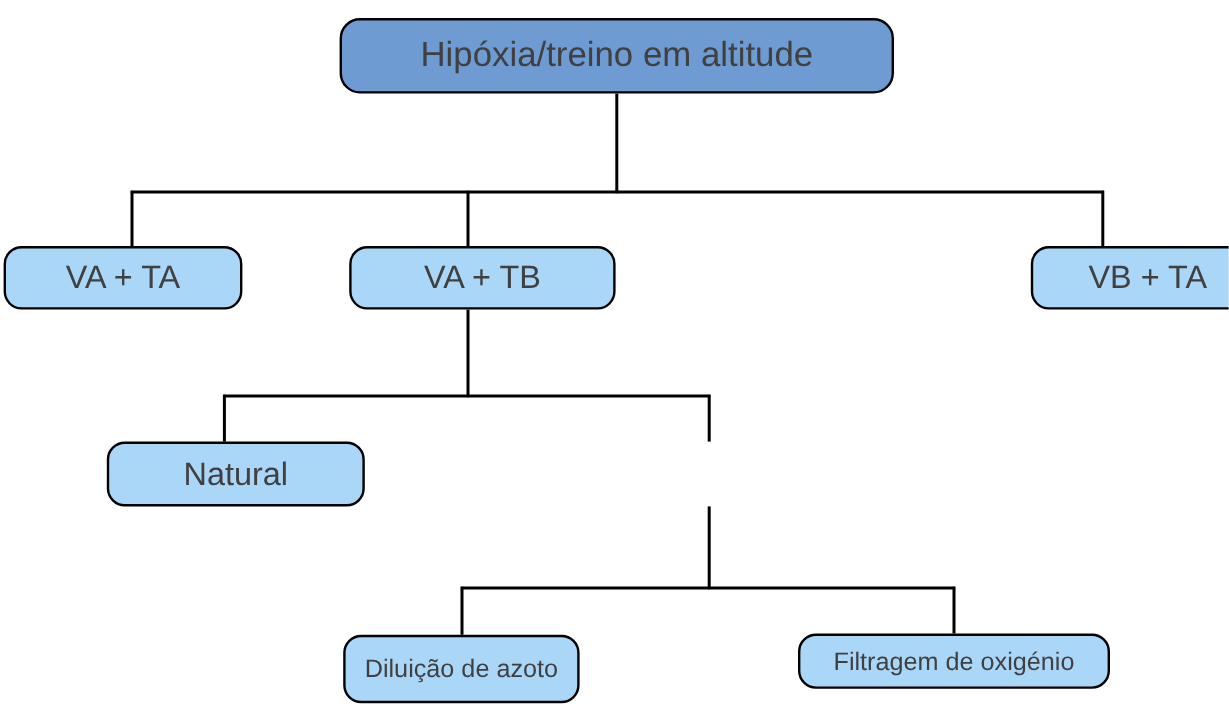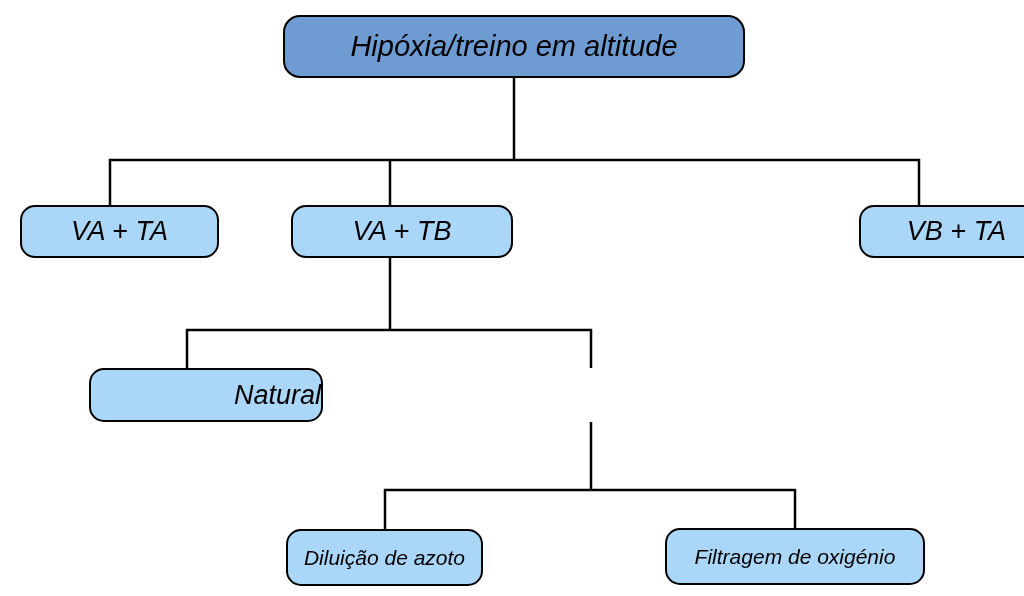--- a/index.html
+++ b/index.html
@@ -24,40 +24,39 @@
   }
   .node {
     position: absolute;
     box-sizing: border-box;
     display: flex;
     align-items: center;
     justify-content: center;
     background: #AAD6F8;
     border: 2.5px solid #000000;
     border-radius: 15px;
-    color: #000000;
+    color: #404040;
     font-size: 27px;
     text-align: center;
     white-space: nowrap;
     line-height: 1;
-    font-style: italic;
   }
   .node-root {
     left: 283px; top: 15px; width: 462px; height: 63px;
     background: #6E9BD2;
     border-radius: 17px;
     font-size: 29px;
   }
-  .node-va-ta   { left: 20px;  top: 205px; width: 199px; height: 53px; }
+  .node-va-ta   { left: 3px;  top: 205px; width: 199px; height: 53px; }
   .node-va-tb   { left: 291px; top: 205px; width: 222px; height: 53px; }
   .node-vb-ta   { left: 822px; top: 205px; width: 195px; height: 53px; margin-left: 37px; }
-  .node-natural { left: 89px;  top: 368px; width: 234px; height: 54px; justify-content: flex-end; }
+  .node-natural { left: 89px;  top: 368px; width: 215px; height: 54px; }
   .node-simulada{ left: 494px; top: 368px; width: 194px; height: 54px; }
   .node-diluicao { left: 286px; top: 529px; width: 197px; height: 57px; font-size: 21px; }
-  .node-filtragem{ left: 665px; top: 528px; width: 260px; height: 57px; font-size: 21px; }
+  .node-filtragem{ left: 665px; top: 528px; width: 260px; height: 46px; font-size: 21px; }
 </style>
 </head>
 <body>
 
 <div class="stage">
 
   <svg class="connectors" viewBox="0 0 1024 596" xmlns="http://www.w3.org/2000/svg">
 
     <line x1="514" y1="78" x2="514" y2="161" stroke="#000000" stroke-width="2.5"></line>
     <line x1="109" y1="160" x2="920" y2="160" stroke="#000000" stroke-width="2.5"></line>

